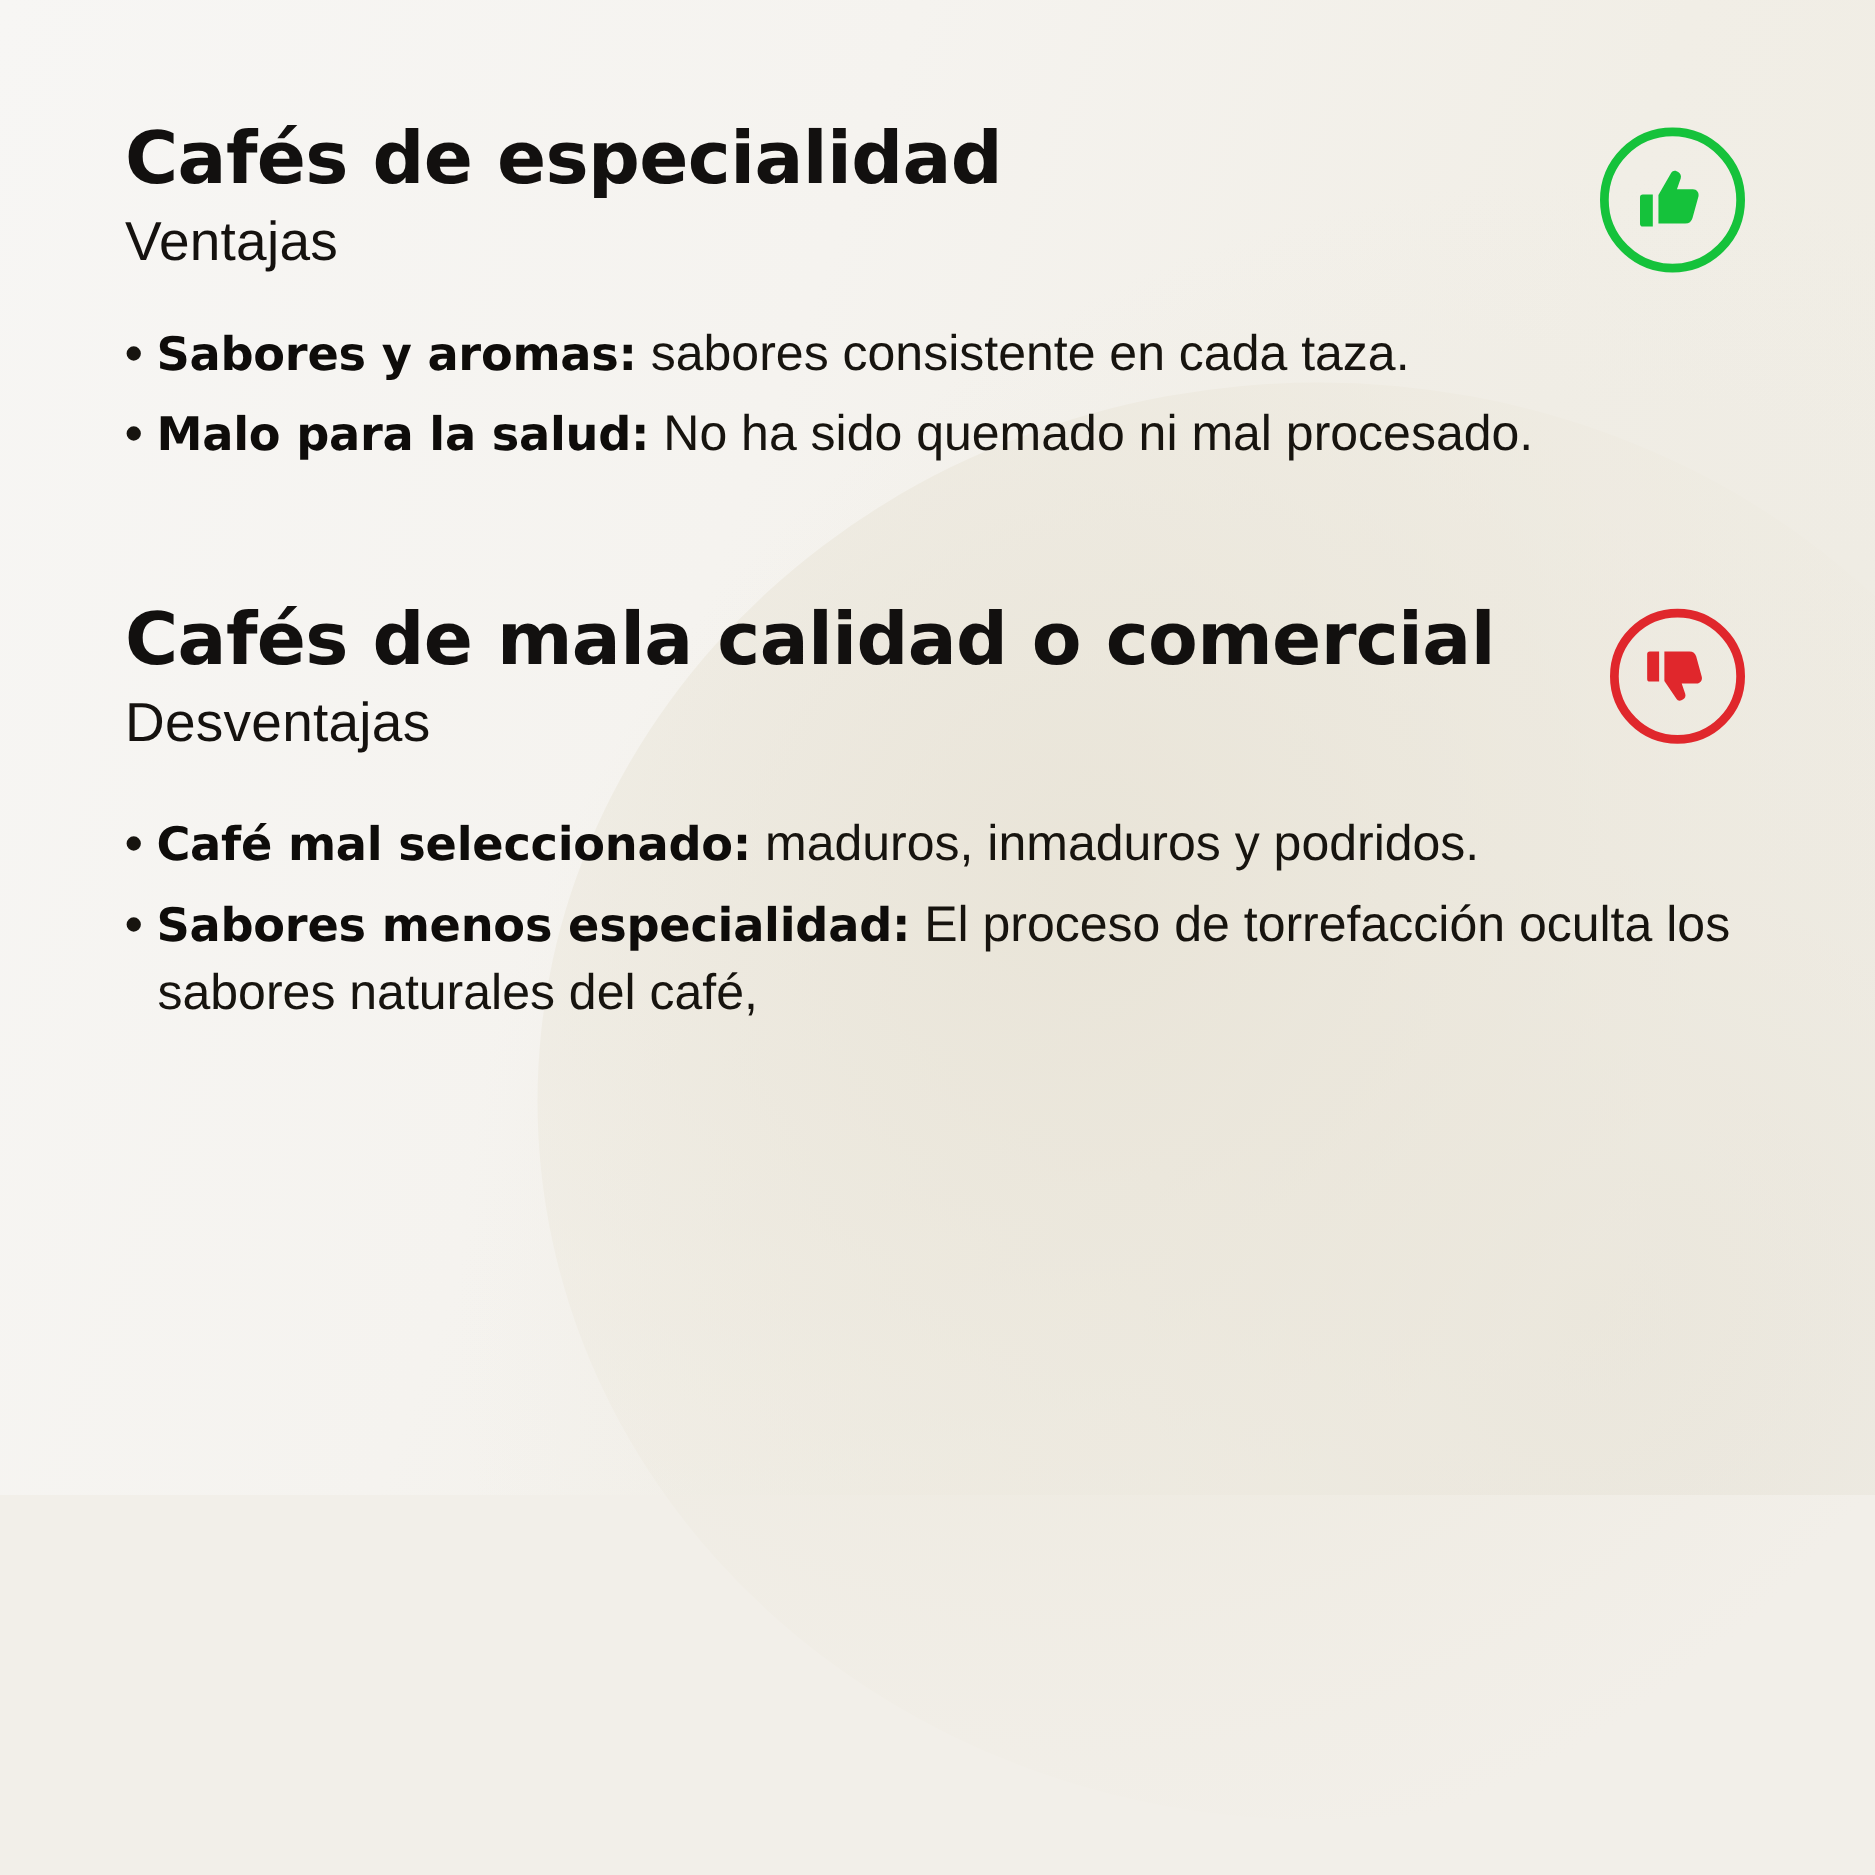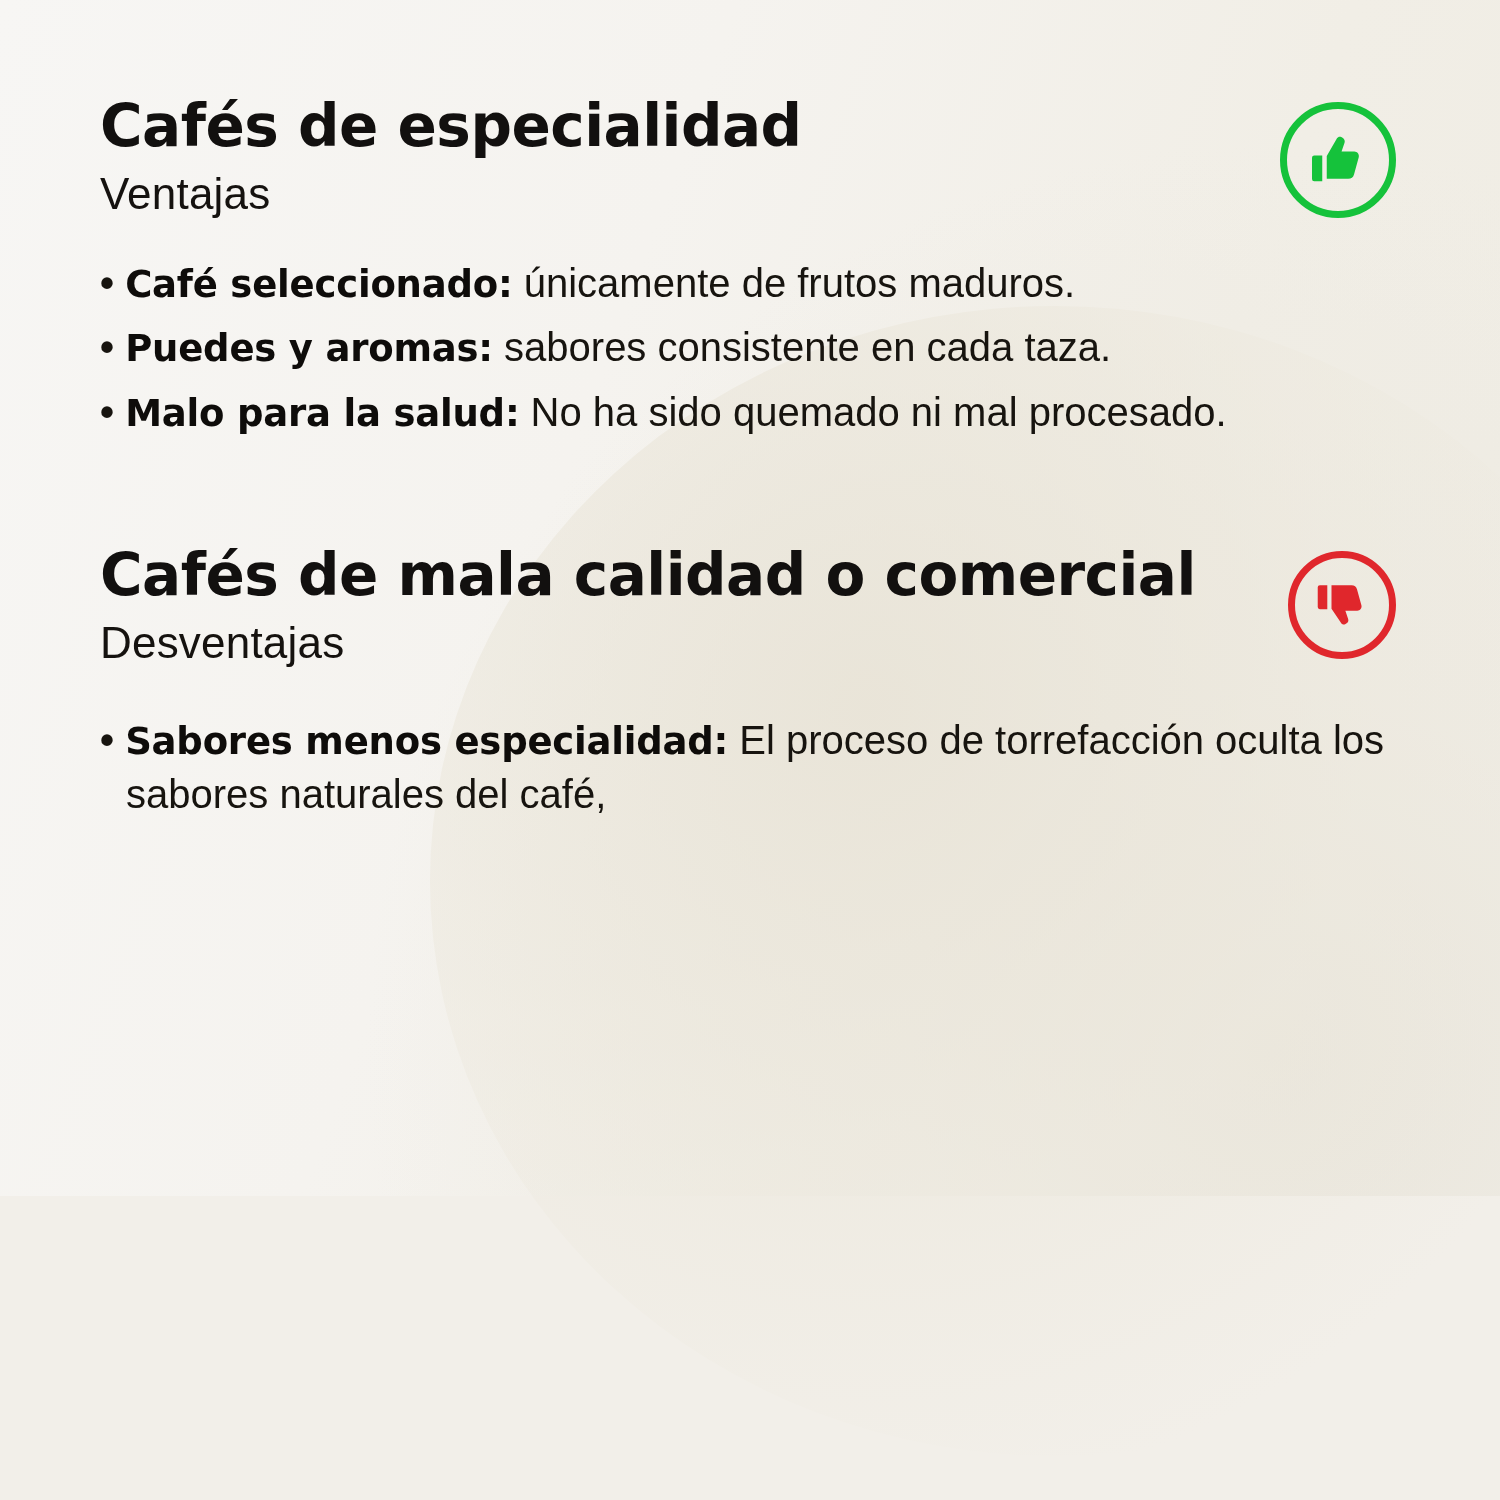--- a/index.html
+++ b/index.html
@@ -152,25 +152,21 @@
             <svg width="60" height="60" viewBox="0 0 24 24" aria-hidden="true">
               <path d="M2.5 10.2h3.2v10.3H2.5a.9.9 0 0 1-.9-.9v-8.5a.9.9 0 0 1 .9-.9zm5 .2 4.1-7.1c.35-.6 1.1-.82 1.72-.5l.5.26c.73.38 1.07 1.24.8 2.02l-1.2 3.47h5.1c1.22 0 2.1 1.16 1.78 2.33l-1.9 6.9a2.4 2.4 0 0 1-2.32 1.76H7.5z"></path>
             </svg>
           </span>
         </div>
       </div>
 
       <ul class="bullets">
         <li>
           <span class="dot">•</span>
-          <span class="lead">Café seleccionado:</span><span class="rest"> únicamente de frutos maduros.</span>
-        </li>
-        <li>
-          <span class="dot">•</span>
-          <span class="lead">Puedes y aromas:</span><span class="rest"> sabores consistente en cada taza.</span>
+          <span class="lead">Sabores y aromas:</span><span class="rest"> sabores consistente en cada taza.</span>
         </li>
         <li>
           <span class="dot">•</span>
           <span class="lead">Malo para la salud:</span><span class="rest"> No ha sido quemado ni mal procesado.</span>
         </li>
       </ul>
     </section>
 
     <section class="section section--cons">
       <div class="heading-row">
@@ -183,19 +179,23 @@
             <svg width="56" height="56" viewBox="0 0 24 24" aria-hidden="true">
               <path d="M2.5 3.5h3.2v10.3H2.5a.9.9 0 0 1-.9-.9V4.4a.9.9 0 0 1 .9-.9zm5 10.1V3.5h8.6a2.4 2.4 0 0 1 2.32 1.76l1.9 6.9c.32 1.17-.56 2.33-1.78 2.33h-5.1l1.2 3.47c.27.78-.07 1.64-.8 2.02l-.5.26c-.62.32-1.37.1-1.72-.5z"></path>
             </svg>
           </span>
         </div>
       </div>
 
       <ul class="bullets">
         <li>
           <span class="dot">•</span>
+          <span class="lead">Café mal seleccionado:</span><span class="rest"> maduros, inmaduros y podridos.</span>
+        </li>
+        <li>
+          <span class="dot">•</span>
           <span class="lead">Sabores menos especialidad:</span><span class="rest"> El proceso de torrefacción oculta los sabores naturales del café,</span>
         </li>
       </ul>
     </section>
 
   </div>
 </div>
 
 </body></html>

